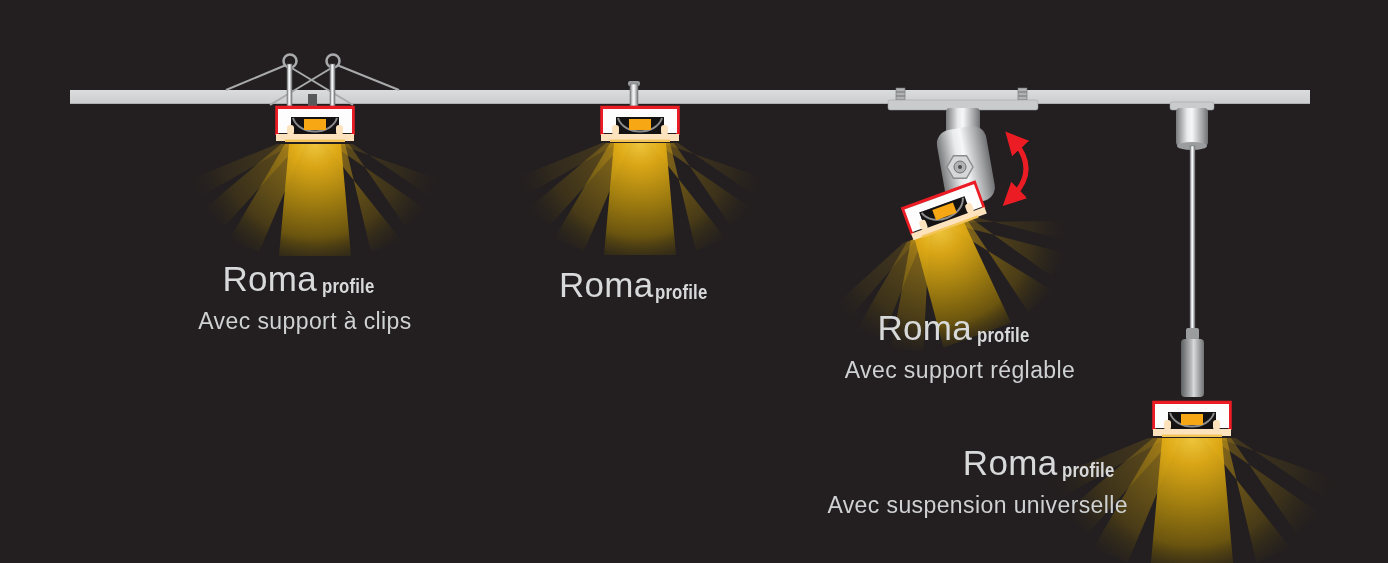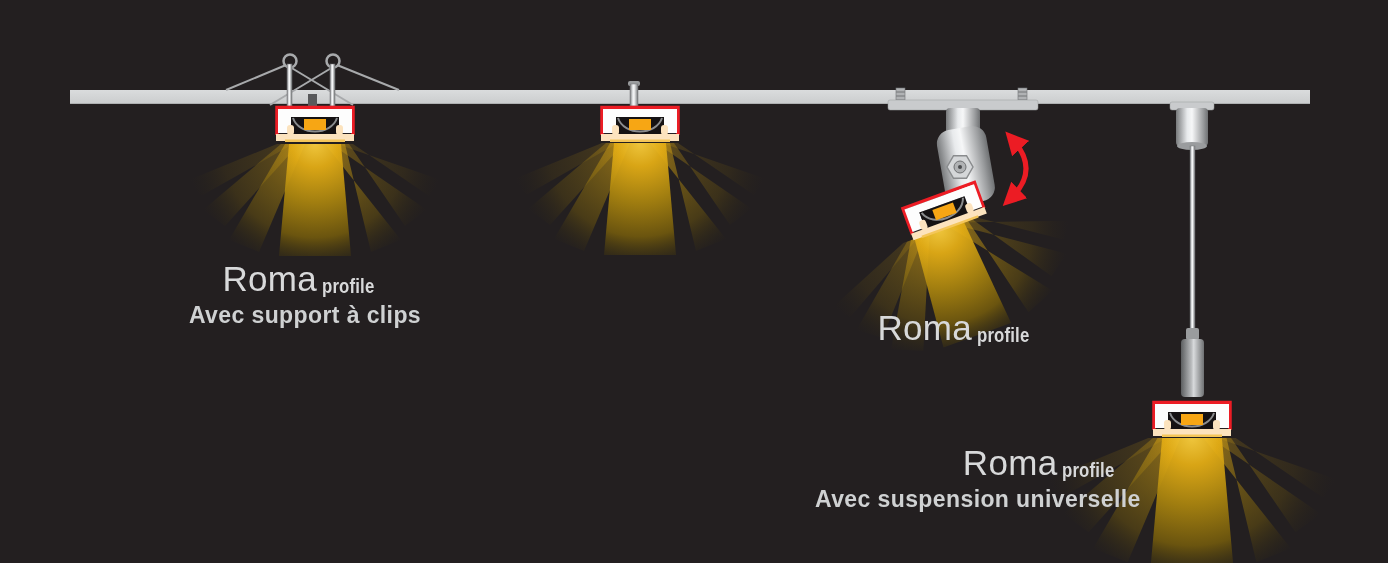--- a/index.html
+++ b/index.html
@@ -20,23 +20,22 @@
   .l1{white-space:nowrap;line-height:26px;}
   .brand{
     font-size:35px;color:#d8d9da;letter-spacing:.3px;
   }
   .brand-suffix{
     display:inline-block;font-size:21px;font-weight:700;color:#d8d9da;
     transform:translateY(2px) scaleX(.8);transform-origin:left bottom;
     margin-left:5px;letter-spacing:.2px;
   }
   .caption{
-    font-size:23px;color:#cfd1d2;margin-top:3px;letter-spacing:.4px;
+    font-size:23px;color:#cfd1d2;margin-top:9px;letter-spacing:.4px;
     white-space:nowrap;
-    font-weight:bold;
   }
 </style>
 </head>
 <body>
 
 <div id="stage">
 
   <svg width="0" height="0" style="position:absolute" aria-hidden="true">
     <defs>
       <linearGradient id="metalV" x1="0" y1="0" x2="1" y2="0">
@@ -159,26 +158,30 @@
   </svg>
 
   <div class="label" style="left:155px;top:266px;width:300px">
     <div class="l1">
       <span class="brand">Roma</span><span class="brand-suffix">profile</span>
     </div>
     <div class="caption">Avec support à clips</div>
   </div>
 
   <div class="label" style="left:520px;top:272px;width:240px">
+    <div class="l1">
+      <span class="brand">Roma</span><span class="brand-suffix" style="margin-left:2px">profile</span>
+    </div>
   </div>
 
   <div class="label" style="left:805px;top:315px;width:310px">
     <div class="l1">
       <span class="brand">Roma</span><span class="brand-suffix">profile</span>
     </div>
+    <div class="caption">Avec support réglable</div>
   </div>
 
   <div class="label right" style="left:815px;top:450px;width:313px">
     <div class="l1">
       <span class="brand">Roma</span><span class="brand-suffix">profile</span>
     </div>
     <div class="caption">Avec suspension universelle</div>
   </div>
 
 </div>

